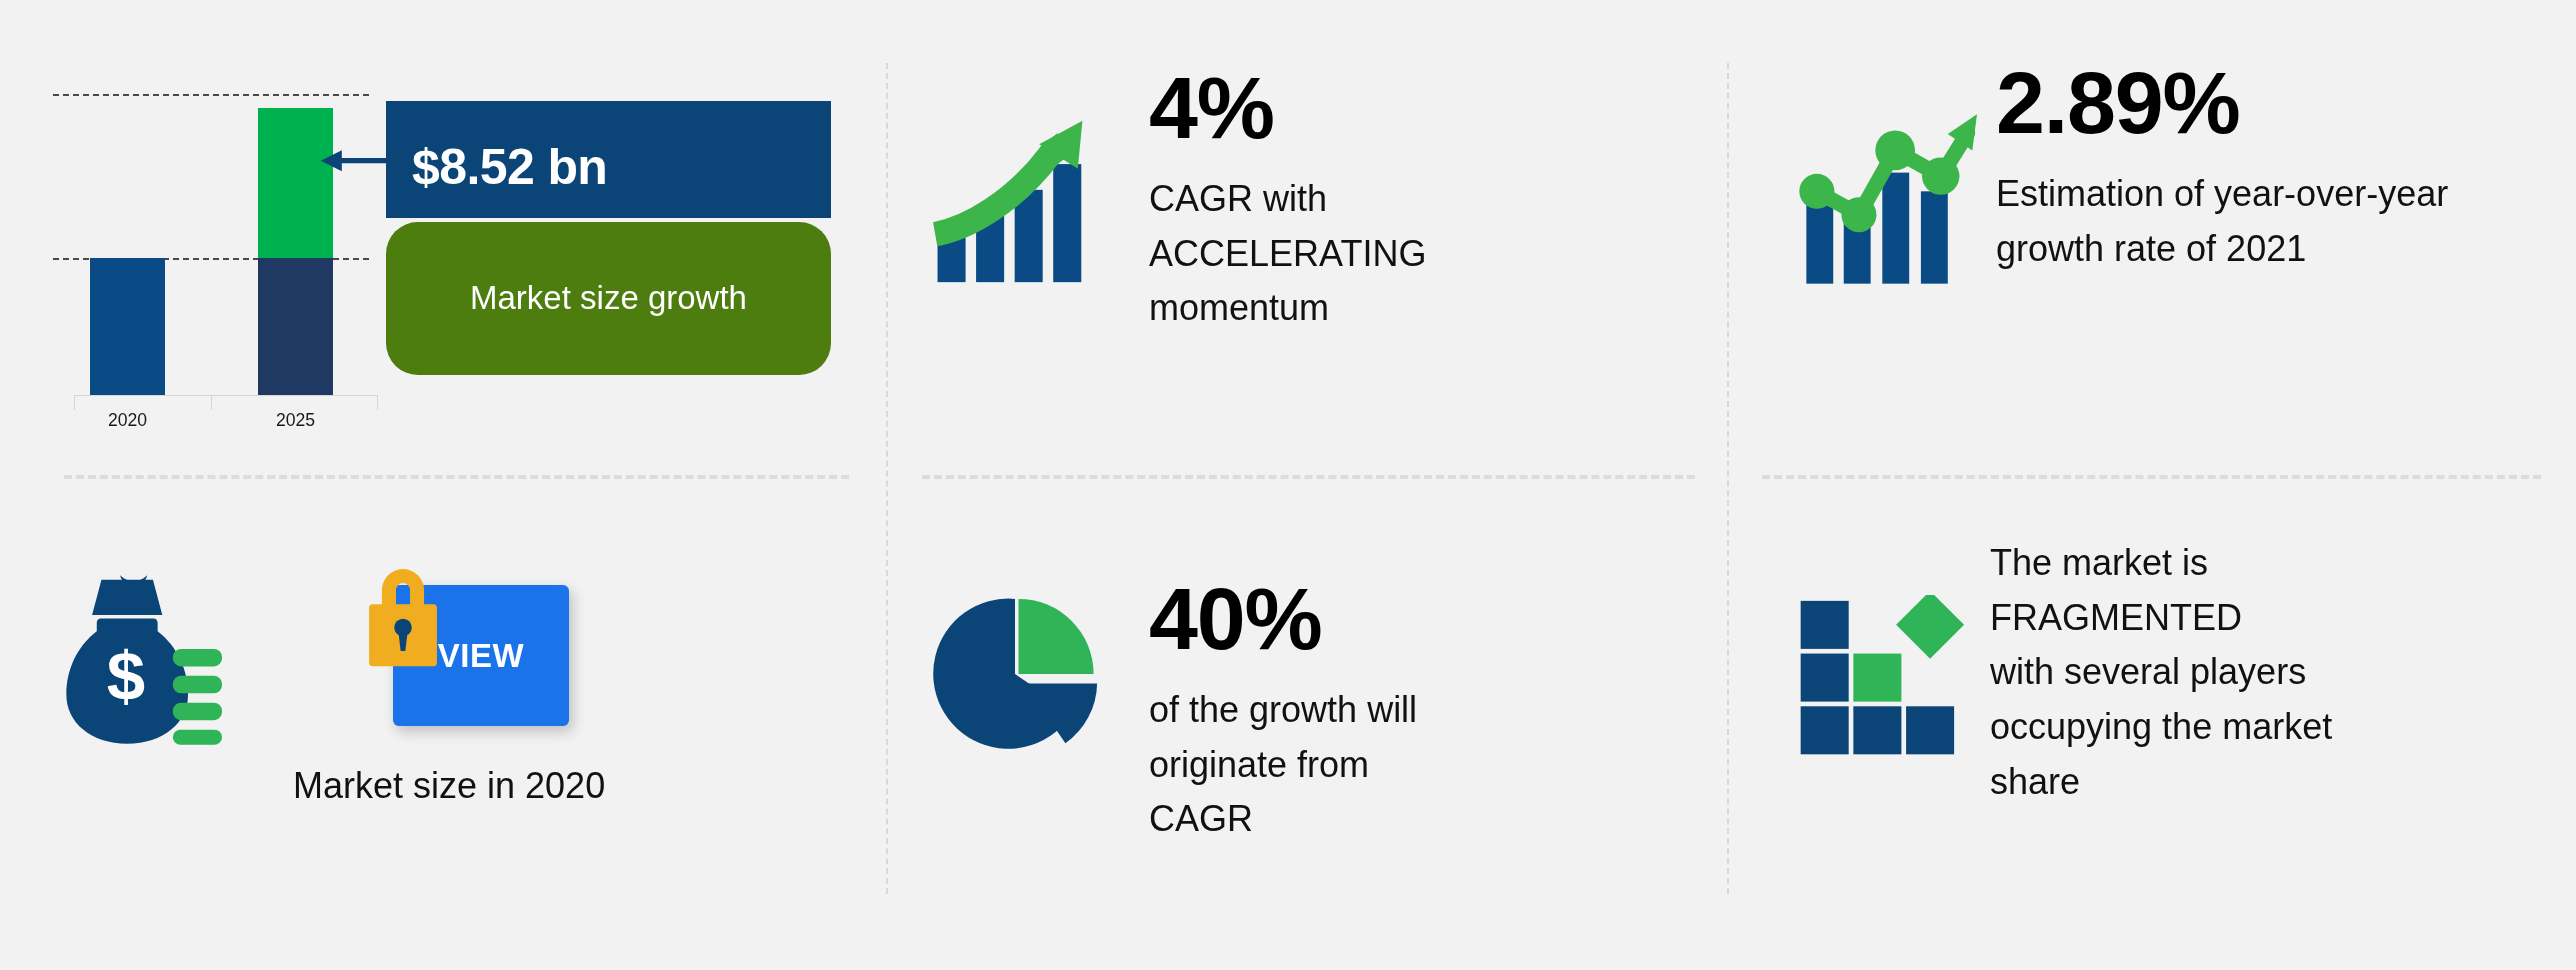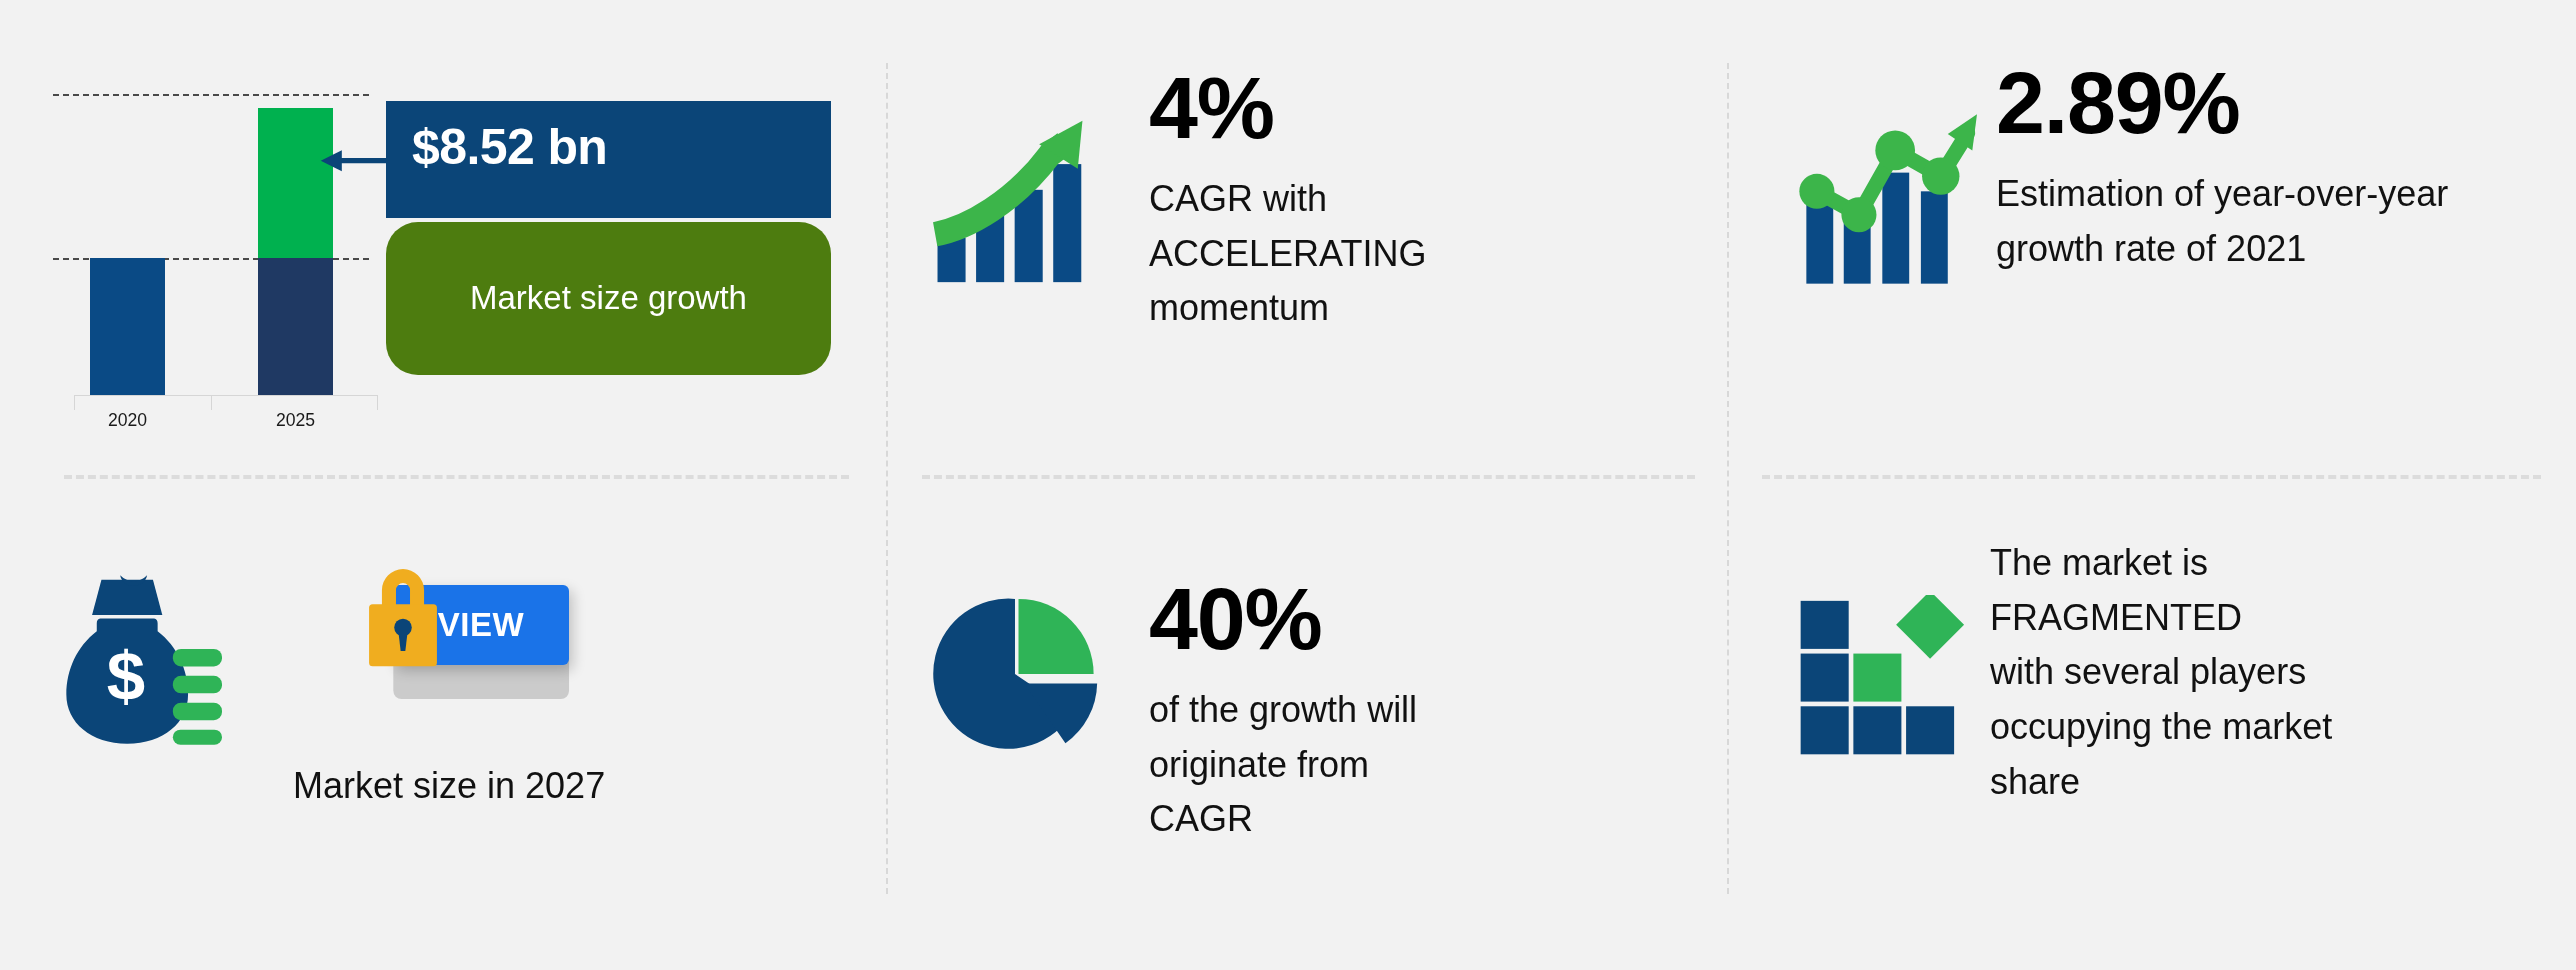--- a/index.html
+++ b/index.html
@@ -38,21 +38,21 @@
   .bc .xlab{
     position:absolute;bottom:-9.4px;font-size:17.6px;color:#1a1a1a;
     text-align:center;font-family:"Liberation Sans", sans-serif;
   }
 
   
   .callout{position:absolute;left:386px;top:101px;width:445px;}
   .callout .value{
     background:#0b4578;color:#ffffff;
     font-size:50px;font-weight:bold;
-    padding:8px 0 20px 26px;
+    padding:28px 0 20px 26px;
     letter-spacing:-0.6px;
     box-sizing:border-box;height:117px;line-height:77px;
   }
   .callout .sub{
     background:#4d7c0f;color:#ffffff;
     font-size:33px;text-align:center;
     height:153px;box-sizing:border-box;
     display:flex;align-items:center;justify-content:center;
     line-height:1.35;margin-top:3.5px;border-radius:32px;
   }
@@ -182,37 +182,37 @@
         <rect x="186" y="264" width="84" height="26" rx="13" fill="#2fb457"></rect>
       </svg>
     </div>
 
     <div class="icon-holder" style="left:357px;top:88px;">
       <svg width="246" height="176" viewBox="0 0 420 300">
         <rect x="62" y="42" width="300" height="190" rx="14" fill="#000" opacity="0.16"></rect>
       </svg>
     </div>
 
-    <div style="position:absolute;left:393px;top:110px;width:176px;height:80px;
+    <div style="position:absolute;left:393px;top:110px;width:176px;height:141px;
                 background:#1a73e8;border-radius:5.9px;
                 box-shadow:3.5px 5.9px 13px rgba(0,0,0,0.20);
                 display:flex;align-items:center;justify-content:center;">
       <span style="color:#ffffff;font-size:33px;font-weight:bold;letter-spacing:0.6px;">VIEW</span>
     </div>
 
     <div class="icon-holder" style="left:356px;top:80px;">
       <svg width="94" height="117" viewBox="0 0 160 200">
         <path d="M44 86 v-26 a36 36 0 0 1 72 0 v26 h-24 v-26 a12 12 0 0 0 -24 0 v26 z" fill="#f0ad1f"></path>
         <rect x="22" y="84" width="116" height="106" rx="6" fill="#f0ad1f"></rect>
         <circle cx="80" cy="124" r="15" fill="#0b4578"></circle>
         <path d="M72 130 h16 l-4 34 h-8 z" fill="#0b4578"></path>
       </svg>
     </div>
 
-    <div class="caption" style="left:293px;top:290px;">Market size in 2027</div>
+    <div class="caption" style="left:293px;top:290px;">Market size in 2020</div>
   </div>
 
   <div class="cell" style="left:886px;top:475px;width:841px;height:495px;">
 
     <div class="icon-holder" style="left:41px;top:111px;">
       <svg width="176" height="176" viewBox="0 0 300 300">
 
         <path d="M150 150 L150 22 A128 128 0 1 0 248 216 Z" fill="#0b4578"></path>
 
         <path d="M152 150 L152 22 A128 128 0 0 1 280 150 Z" fill="#2fb457" transform="translate(4,0)"></path>

